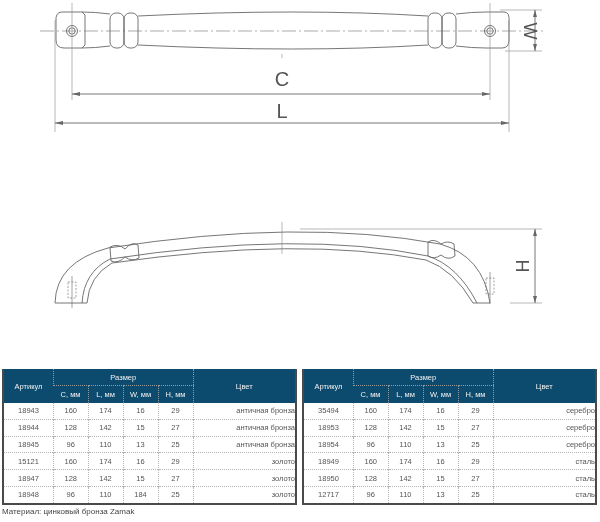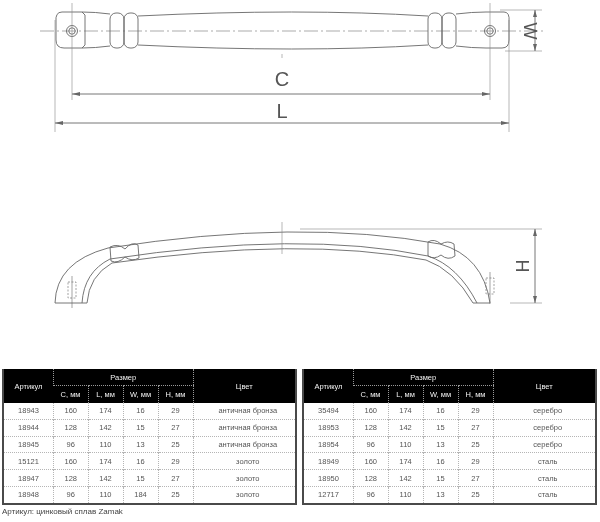--- a/index.html
+++ b/index.html
@@ -2,28 +2,28 @@
 <html><head>
 <meta charset="utf-8">
 <style>
   html,body{margin:0;padding:0;background:#ffffff;}
   body{width:600px;height:522px;position:relative;overflow:hidden;font-family:"Liberation Sans",sans-serif;color:#444;}
   #drawing{position:absolute;left:0;top:0;width:600px;height:365px;}
   .tbl{position:absolute;top:369px;width:295px;border:2px solid #4a4a4a;border-top:none;box-sizing:border-box;background:#fff;}
   #tbl-left{left:2px;}
   #tbl-right{left:302px;}
   table{border-collapse:collapse;width:100%;font-size:7.5px;}
-  thead th{background:#000000;color:#f2f2f2;font-weight:normal;height:16px;padding:0;border-left:1px dotted #9a9a9a;}
+  thead th{background:#0c4a6e;color:#f2f2f2;font-weight:normal;height:16px;padding:0;border-left:1px dotted #9a9a9a;}
   thead th:first-child{border-left:none;margin-top:12px;}
   thead tr.h2 th{height:17px;}
   thead tr.h1 th.size{border-bottom:1px dotted #9a9a9a;}
   tbody td{height:15.8px;padding:0;text-align:center;color:#555;border-left:1px dotted #b5b5b5;border-top:1px dotted #b5b5b5;}
   tbody td:first-child{border-left:none;margin-left:33px;}
   tbody tr:first-child td{border-top:none;}
-  tbody td.color{text-align:center;padding-left:7px;}
+  tbody td.color{text-align:right;padding-left:7px;}
   .col-art{width:49px;}
   .col-num{width:34px;}
   .col-color{width:auto;}
   #footnote{position:absolute;left:2px;top:507px;font-size:8px;color:#444;}
   svg text{font-family:"Liberation Sans",sans-serif;}
 </style>
 </head>
 <body>
 
 <svg id="drawing" viewBox="0 0 600 365" xmlns="http://www.w3.org/2000/svg">
@@ -242,13 +242,13 @@
           <td>96</td>
           <td>110</td>
           <td>13</td>
           <td>25</td>
           <td class="color">сталь</td>
         </tr>
     </tbody>
   </table>
 </div>
 
-<div id="footnote">Артикул: цинковый сплав Zamak</div>
+<div id="footnote">Материал: цинковый бронза Zamak</div>
 
 </body></html>

